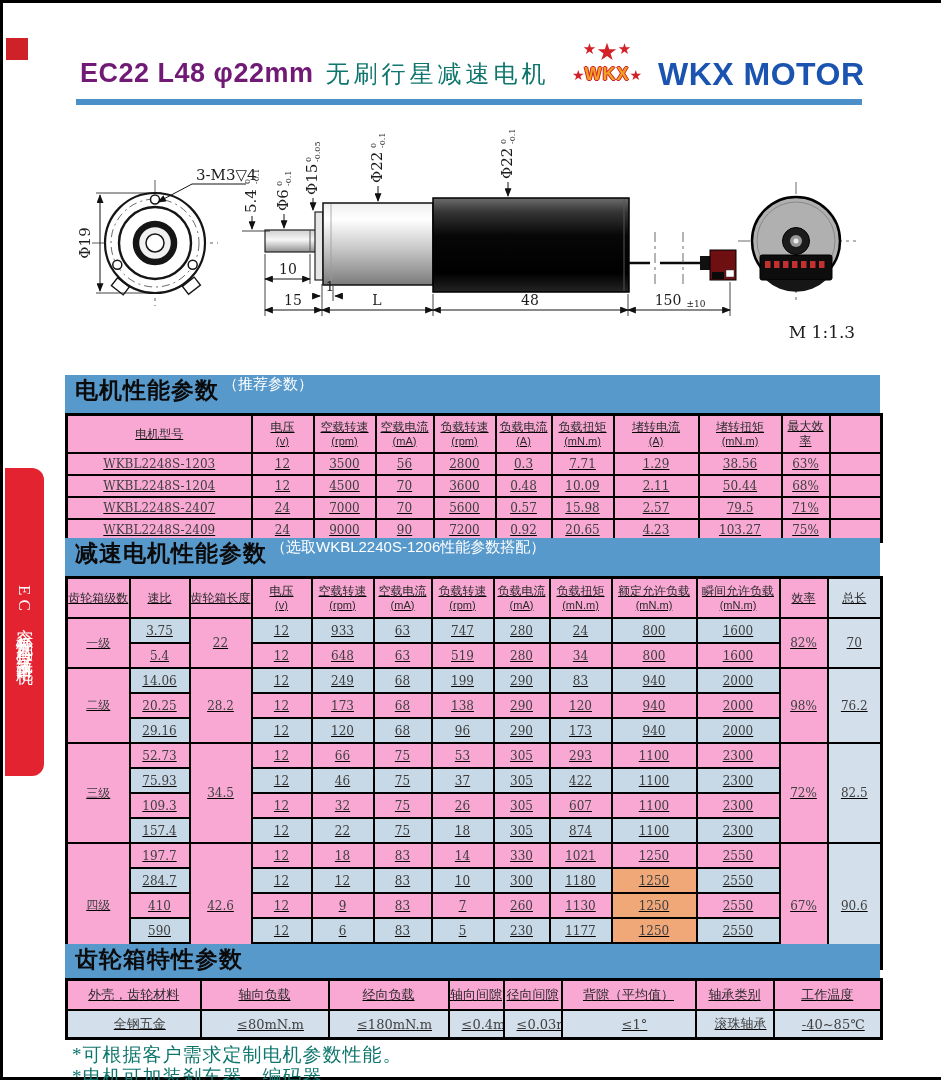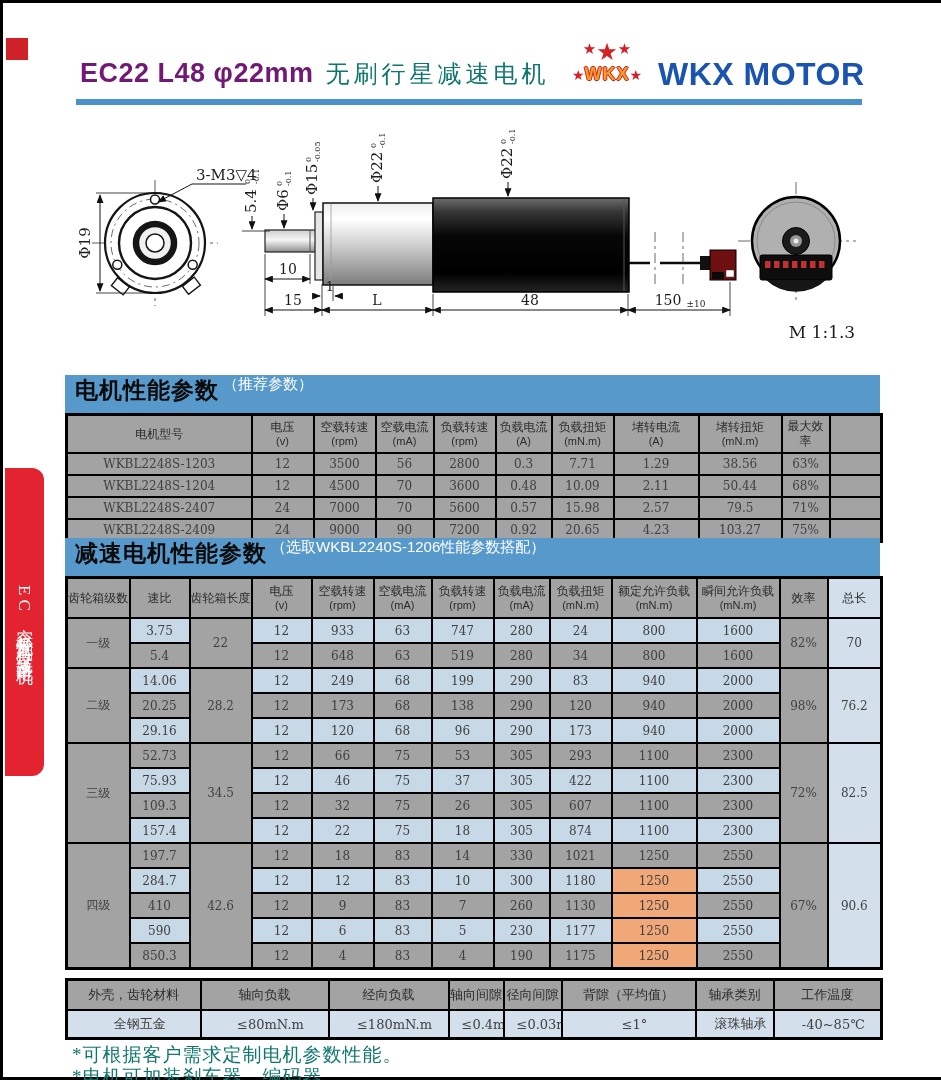--- a/index.html
+++ b/index.html
@@ -35,22 +35,22 @@
   
   .band{position:absolute;left:65px;width:815px;background:#5899cc;display:flex;align-items:flex-start;
       padding:0;box-sizing:border-box;}
   .band .bt{font-size:23px;font-weight:bold;color:#0b0b0b;margin-left:10px;letter-spacing:1px;}
   .band .bn{font-size:15px;color:#fff;margin-left:4px;}
   #band1{top:375px;height:38px;}
   #band2{top:538px;height:38px;}
   #band3{top:944px;height:34px;}
 
   
-  .dtable{position:absolute;left:65px;border-collapse:collapse;table-layout:fixed;width:815px;background:#a3a3a3;
-      border:3px solid #000;}
+  .dtable{position:absolute;left:65px;border-collapse:collapse;table-layout:fixed;width:815px;background:#f9a8d4;
+      border:3px solid #000;text-decoration:underline;}
   .dtable td,.dtable th{border:2px solid #000;text-align:center;vertical-align:middle;color:#404040;
       font-weight:normal;padding:0;overflow:hidden;}
   .dtable td{font-family:"DejaVu Serif","Liberation Serif",serif;}
   #table1{top:413px;} #table1 th{height:36px;font-size:12px;line-height:1.25;color:#2b2b2b;}
   #table1 td{height:20px;font-size:12px;}
   #table2{top:576px;} #table2 th{height:38px;font-size:12px;line-height:1.25;color:#2b2b2b;}
   #table2 td{height:23px;font-size:12px;}
   #table3{top:978px;} #table3 th{height:28px;font-size:13px;color:#2b2b2b;}
   #table3 td{height:26px;font-size:13px;padding-left:12px;}
   .unit{font-size:11px;}
@@ -595,20 +595,23 @@
           <td>83</td>
           <td>4</td>
           <td>190</td>
           <td>1175</td>
           <td class="orange">1250</td>
           <td>2550</td>
         </tr>
       </tbody>
   </table>
 
+  <div id="band3" class="band">
+    <span class="bt">齿轮箱特性参数</span>
+  </div>
   <table id="table3" class="dtable">
       <colgroup>
         <col style="width: 134px;">
         <col style="width: 128px;">
         <col style="width: 120px;">
         <col style="width: 55px;">
         <col style="width: 58px;">
         <col style="width: 134px;">
         <col style="width: 78px;">
         <col style="width: 108px;">

